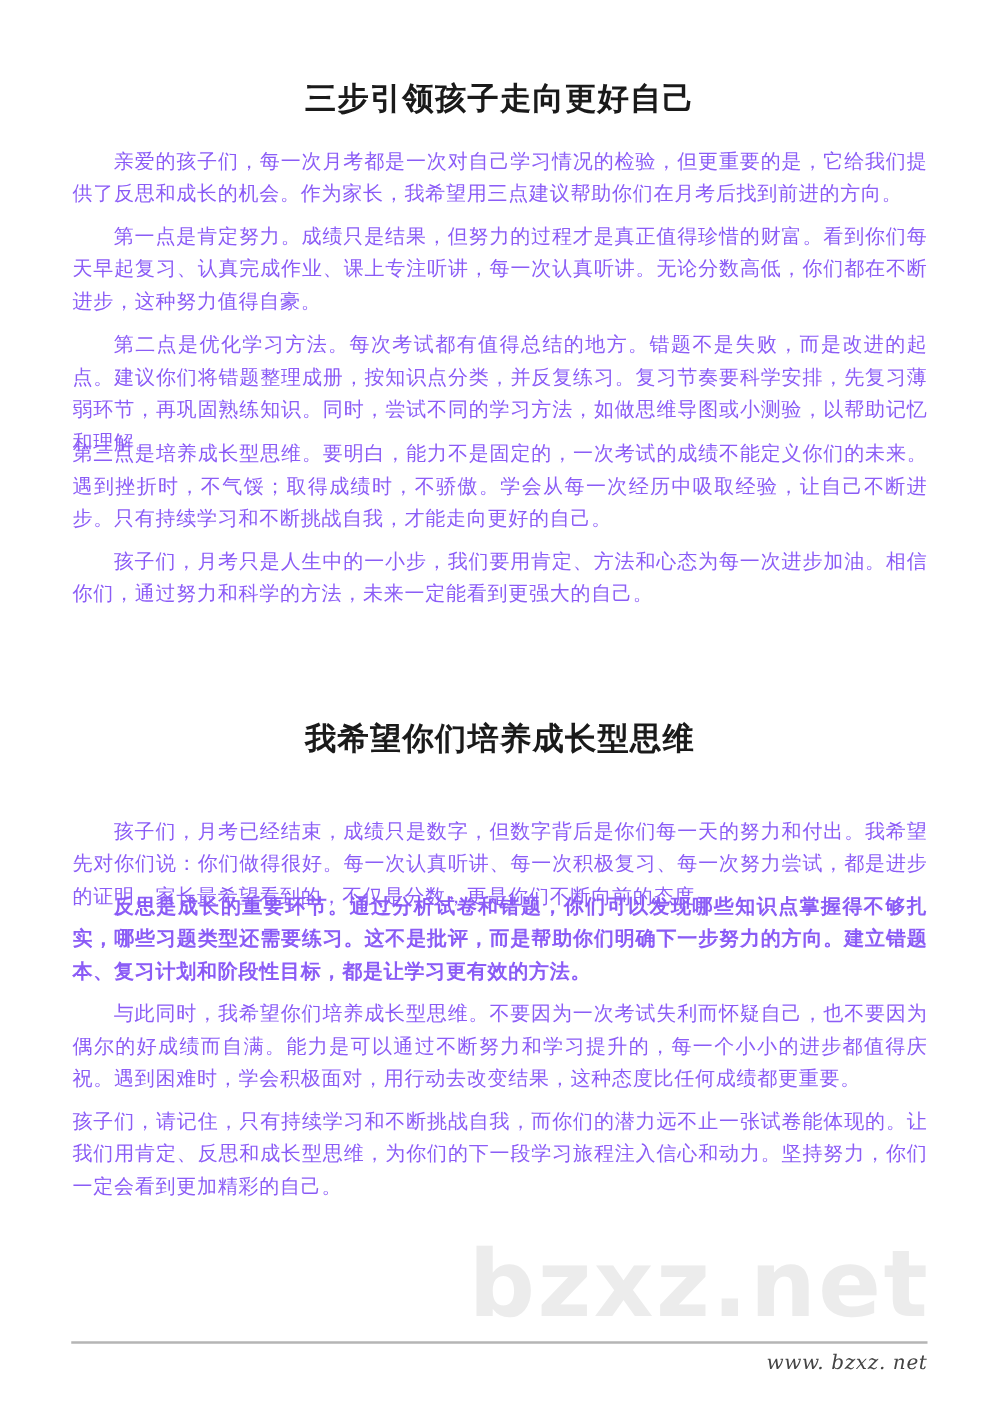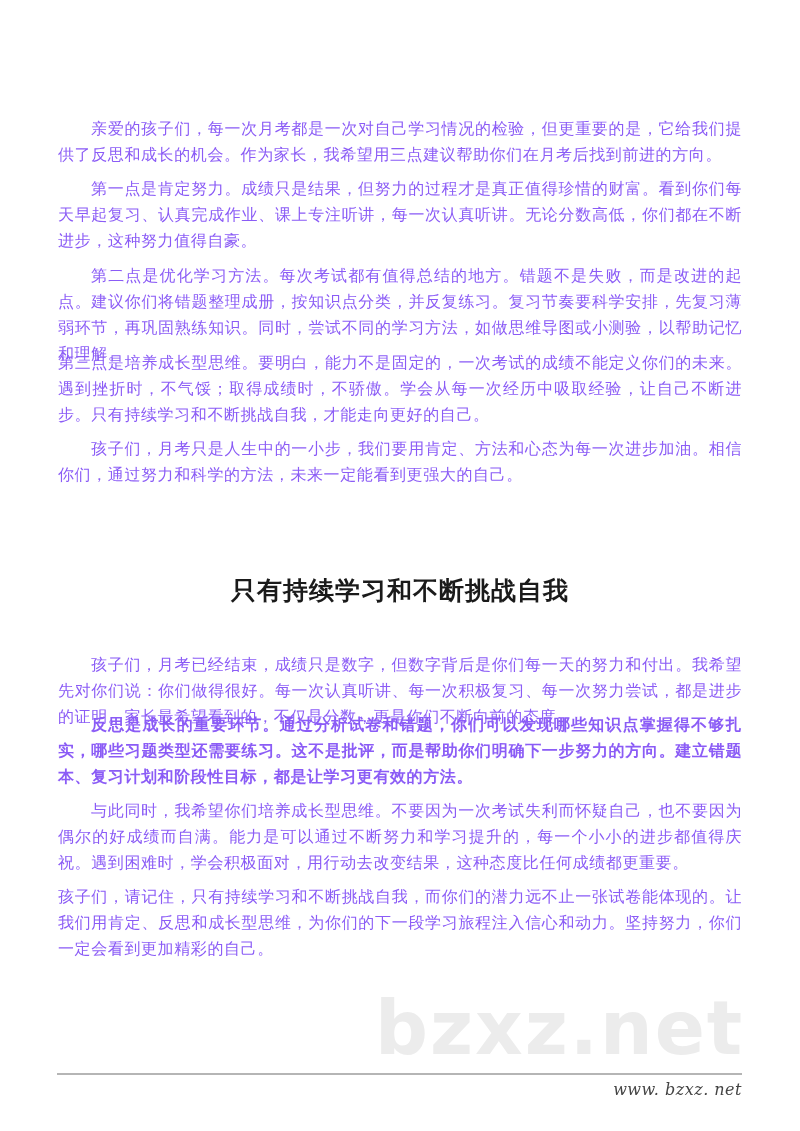--- a/index.html
+++ b/index.html
@@ -18,28 +18,29 @@
     .footer-line { position: absolute; left: 57px; top: 1073px; width: 685px; height: 2px; background: #b5b5b5; }
     .footer-url { position: absolute; right: 58px; top: 1080px;
                   font-family: "DejaVu Serif", "Liberation Serif", serif;
                   font-style: italic; font-size: 16px; color: #444; letter-spacing: 0.5px; }
   </style>
 </head>
 <body>
 
 <div class="page">
 
+  <div class="title" style="top:62px;">三步引领孩子走向更好自己</div>
 
   <div class="para indent" style="top:116px;">亲爱的孩子们，每一次月考都是一次对自己学习情况的检验，但更重要的是，它给我们提供了反思和成长的机会。作为家长，我希望用三点建议帮助你们在月考后找到前进的方向。</div>
   <div class="para indent" style="top:176px;">第一点是肯定努力。成绩只是结果，但努力的过程才是真正值得珍惜的财富。看到你们每天早起复习、认真完成作业、课上专注听讲，每一次认真听讲。无论分数高低，你们都在不断进步，这种努力值得自豪。</div>
   <div class="para indent" style="top:263px;">第二点是优化学习方法。每次考试都有值得总结的地方。错题不是失败，而是改进的起点。建议你们将错题整理成册，按知识点分类，并反复练习。复习节奏要科学安排，先复习薄弱环节，再巩固熟练知识。同时，尝试不同的学习方法，如做思维导图或小测验，以帮助记忆和理解。</div>
   <div class="para" style="top:350px;">第三点是培养成长型思维。要明白，能力不是固定的，一次考试的成绩不能定义你们的未来。遇到挫折时，不气馁；取得成绩时，不骄傲。学会从每一次经历中吸取经验，让自己不断进步。只有持续学习和不断挑战自我，才能走向更好的自己。</div>
   <div class="para indent" style="top:436px;">孩子们，月考只是人生中的一小步，我们要用肯定、方法和心态为每一次进步加油。相信你们，通过努力和科学的方法，未来一定能看到更强大的自己。</div>
 
-  <div class="title" style="top:574px;">只有持续学习和不断挑战自我</div>
+  <div class="title" style="top:574px;">我希望你们培养成长型思维</div>
 
   <div class="para indent" style="top:652px;">孩子们，月考已经结束，成绩只是数字，但数字背后是你们每一天的努力和付出。我希望先对你们说：你们做得很好。每一次认真听讲、每一次积极复习、每一次努力尝试，都是进步的证明。家长最希望看到的，不仅是分数，更是你们不断向前的态度。</div>
   <div class="para indent" style="top:712px;font-weight:bold;">反思是成长的重要环节。通过分析试卷和错题，你们可以发现哪些知识点掌握得不够扎实，哪些习题类型还需要练习。这不是批评，而是帮助你们明确下一步努力的方向。建立错题本、复习计划和阶段性目标，都是让学习更有效的方法。</div>
   <div class="para indent" style="top:798px;">与此同时，我希望你们培养成长型思维。不要因为一次考试失利而怀疑自己，也不要因为偶尔的好成绩而自满。能力是可以通过不断努力和学习提升的，每一个小小的进步都值得庆祝。遇到困难时，学会积极面对，用行动去改变结果，这种态度比任何成绩都更重要。</div>
   <div class="para" style="top:884px;">孩子们，请记住，只有持续学习和不断挑战自我，而你们的潜力远不止一张试卷能体现的。让我们用肯定、反思和成长型思维，为你们的下一段学习旅程注入信心和动力。坚持努力，你们一定会看到更加精彩的自己。</div>
 
   <div class="watermark">bzxz.net</div>
 
   <div class="footer-line"></div>
   <div class="footer-url">www. bzxz. net</div>

